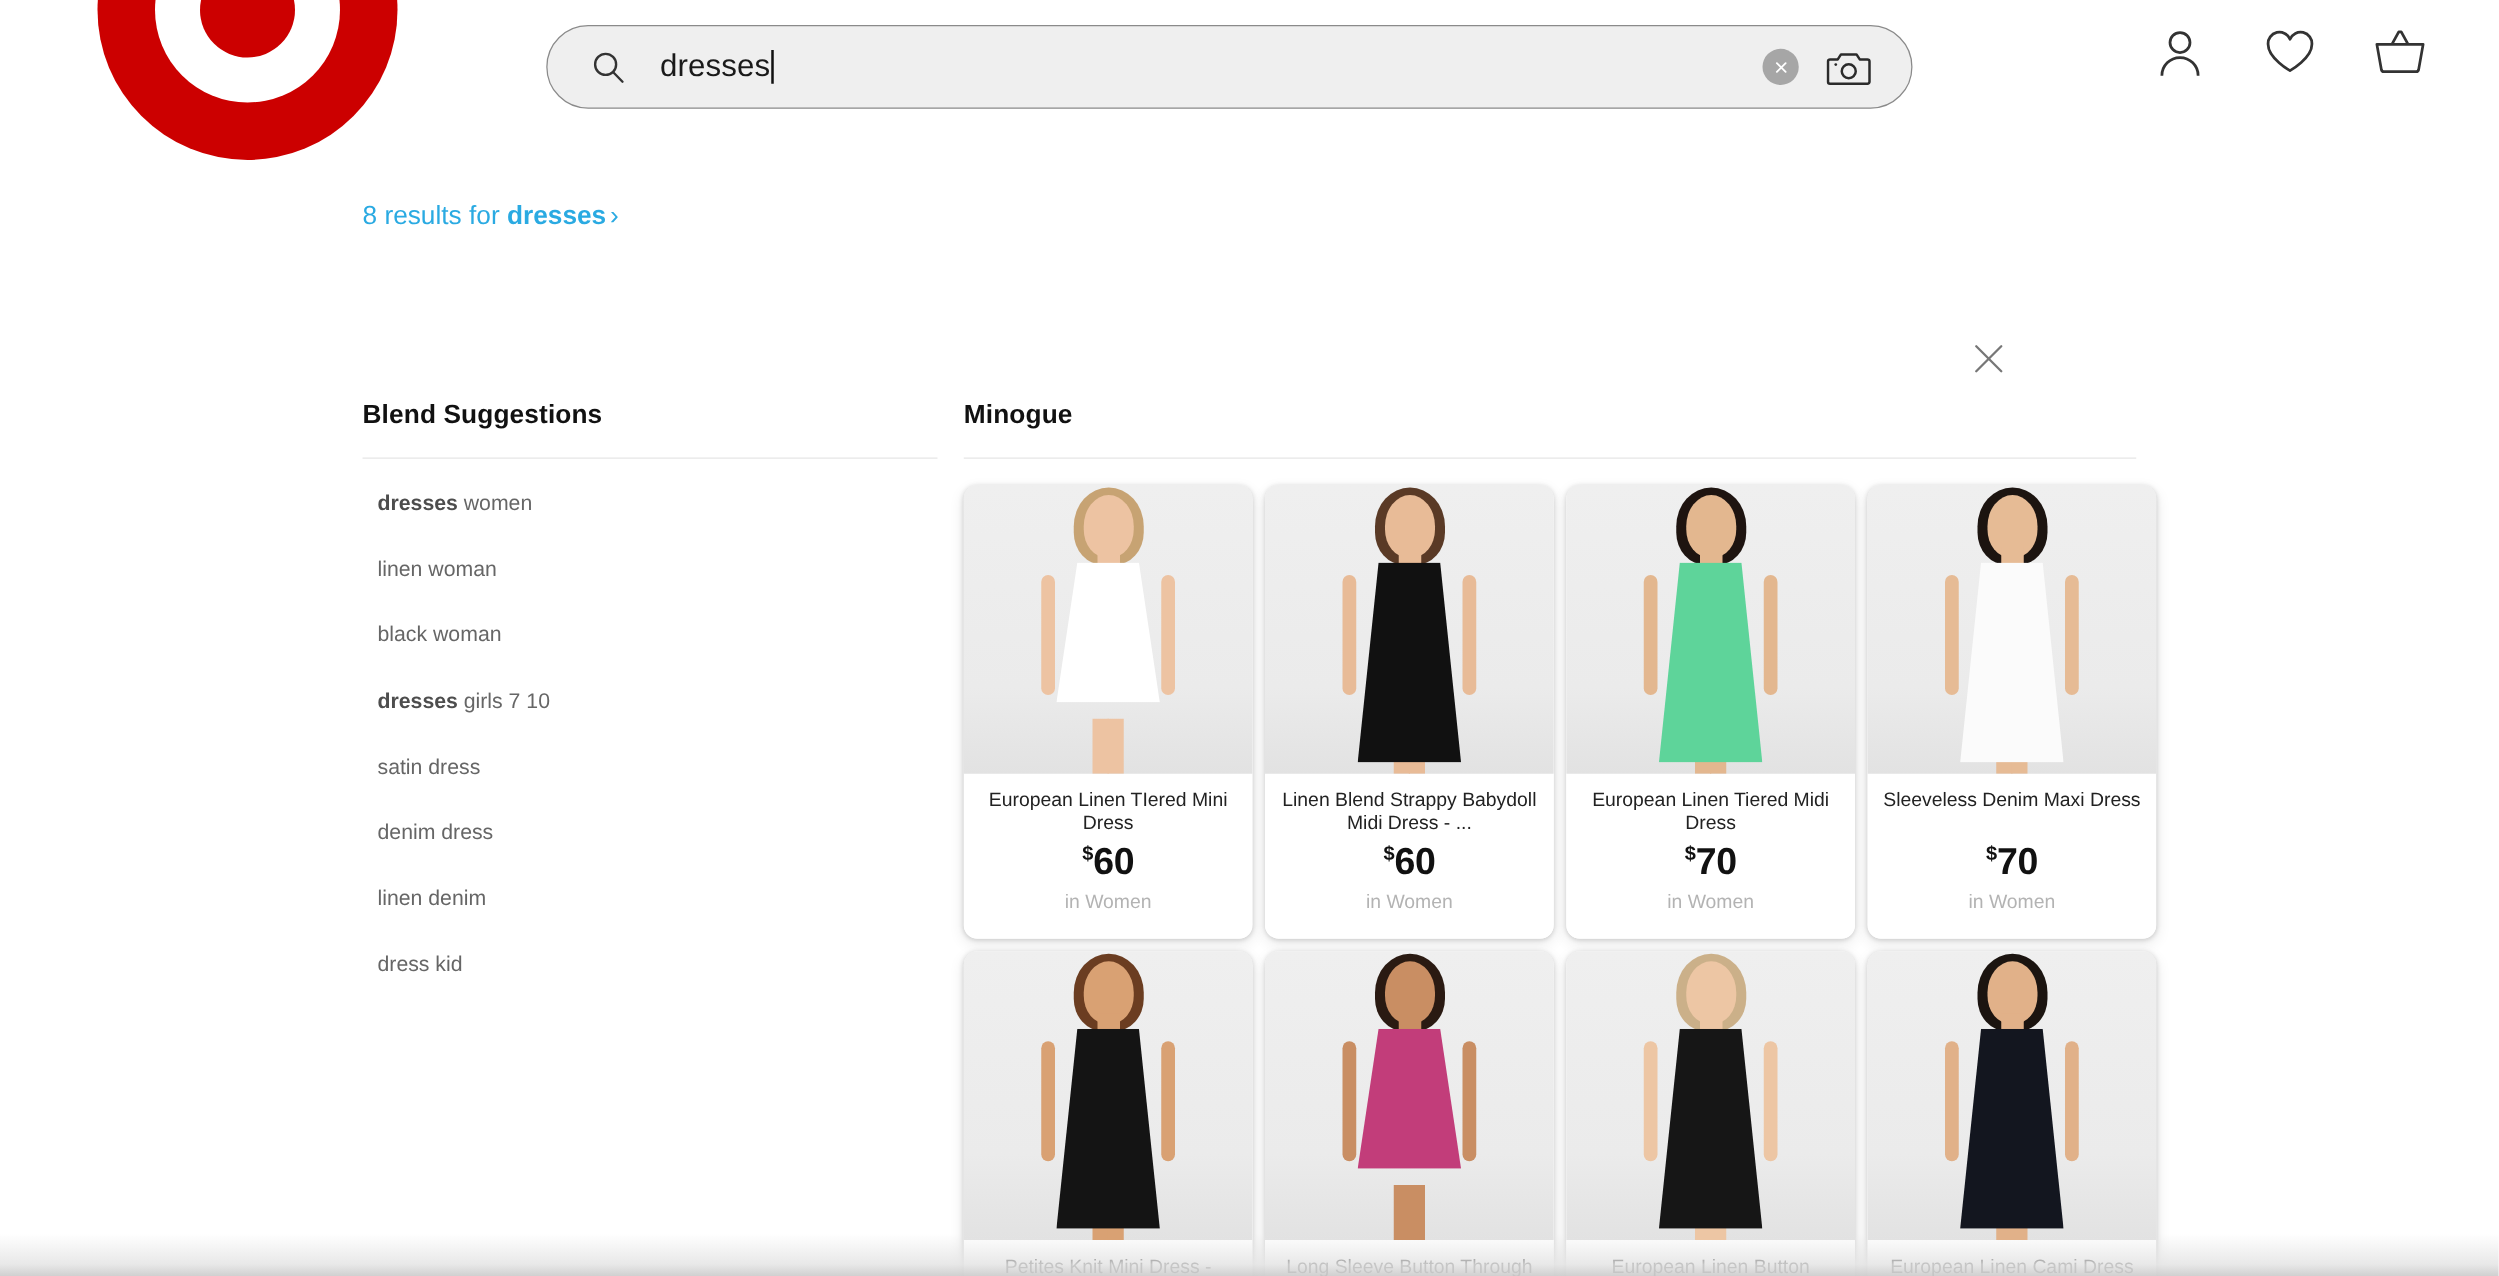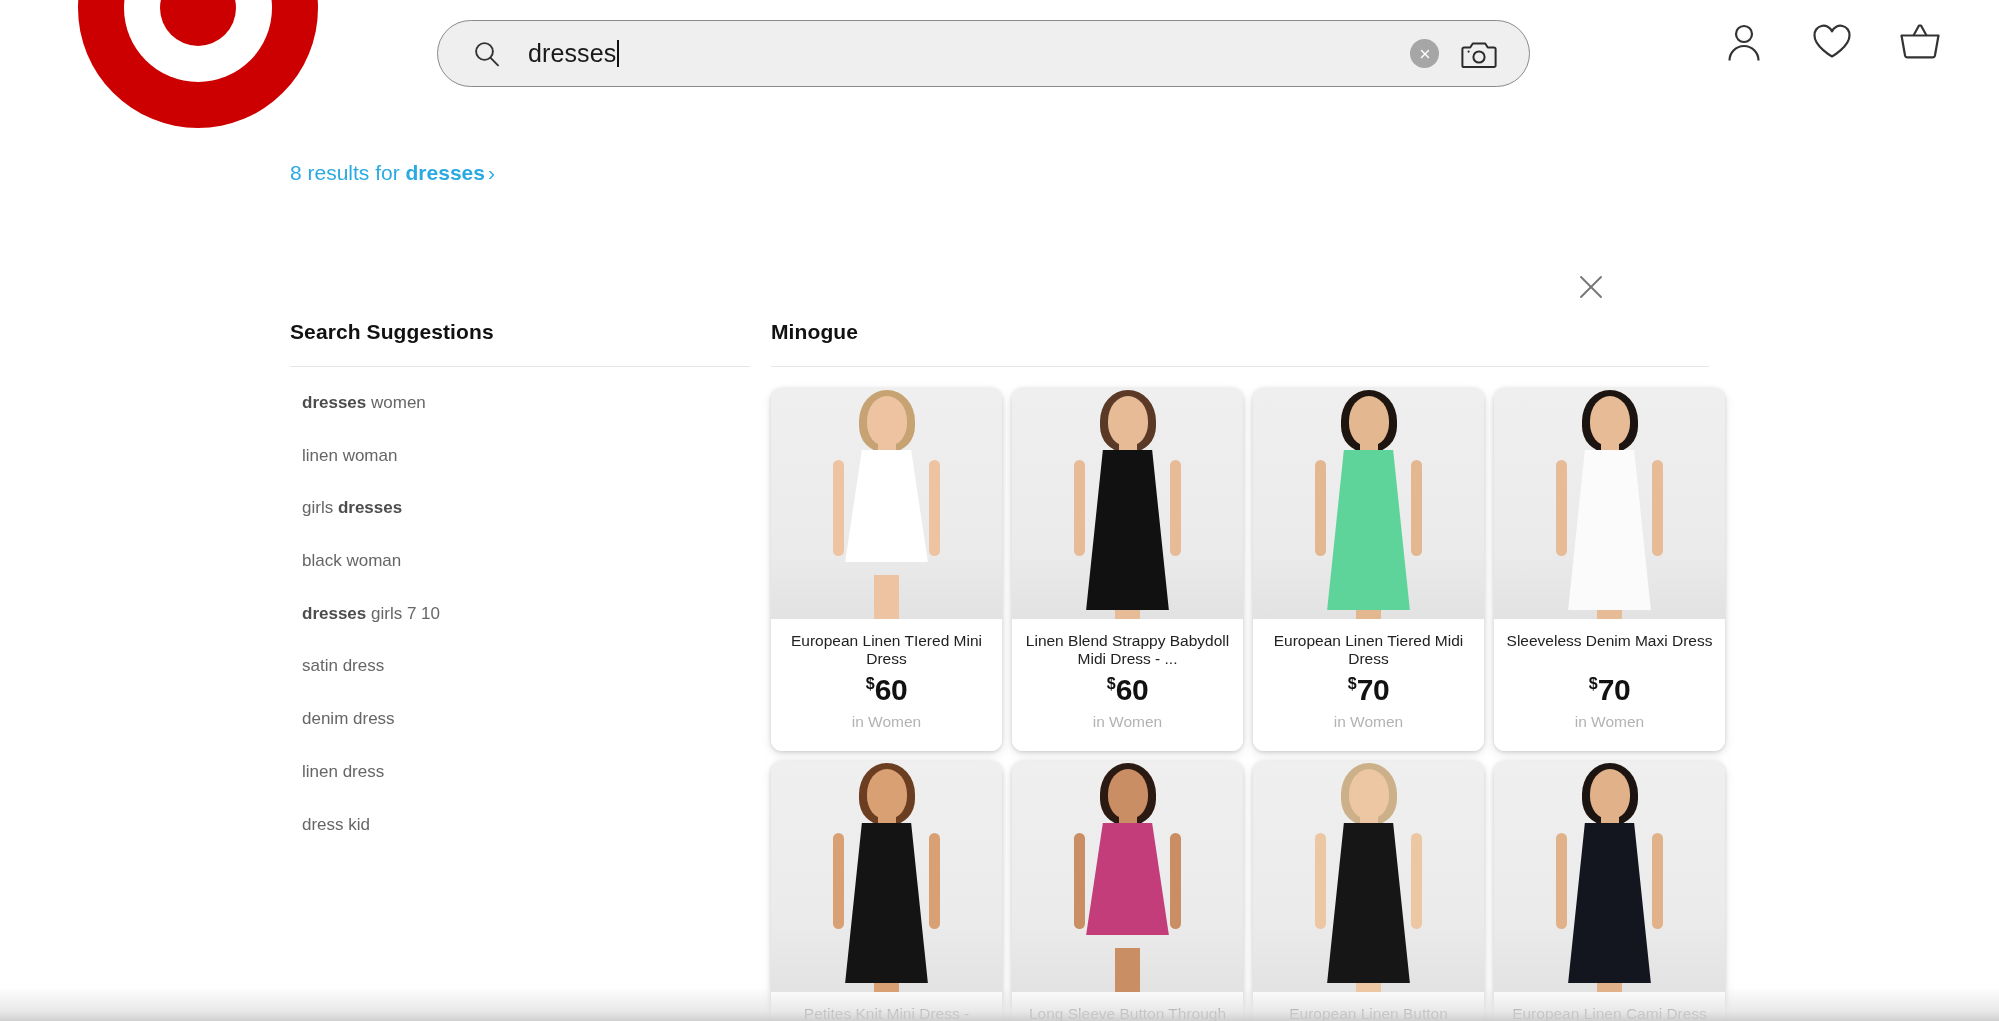--- a/index.html
+++ b/index.html
@@ -358,31 +358,30 @@
     </div>
 
     <span class="panel-close">
       <svg viewBox="0 0 34 34" width="34" height="34" stroke="#777" stroke-width="1.9" stroke-linecap="round">
         <line x1="7" y1="7" x2="27" y2="27"></line>
         <line x1="27" y1="7" x2="7" y2="27"></line>
       </svg>
     </span>
 
     <div class="sugg-col">
-      <div class="col-title">Search Suggestions</div>
+      <div class="col-title">Blend Suggestions</div>
       <div class="col-rule"></div>
       <div class="sugg-list" id="sugg-list">
           <div class="sugg-item"><b>dresses</b><span> women</span></div>
           <div class="sugg-item"><span>linen woman</span></div>
-          <div class="sugg-item"><span>girls </span><b>dresses</b></div>
           <div class="sugg-item"><span>black woman</span></div>
           <div class="sugg-item"><b>dresses</b><span> girls 7 10</span></div>
           <div class="sugg-item"><span>satin dress</span></div>
           <div class="sugg-item"><span>denim dress</span></div>
-          <div class="sugg-item"><span>linen dress</span></div>
+          <div class="sugg-item"><span>linen denim</span></div>
           <div class="sugg-item"><span>dress kid</span></div>
         </div>
     </div>
 
     <div class="prod-col">
       <div class="col-title">Minogue</div>
       <div class="col-rule"></div>
       <div class="prod-grid" id="prod-grid">
           <div class="prod-card">
             <div class="prod-img">

